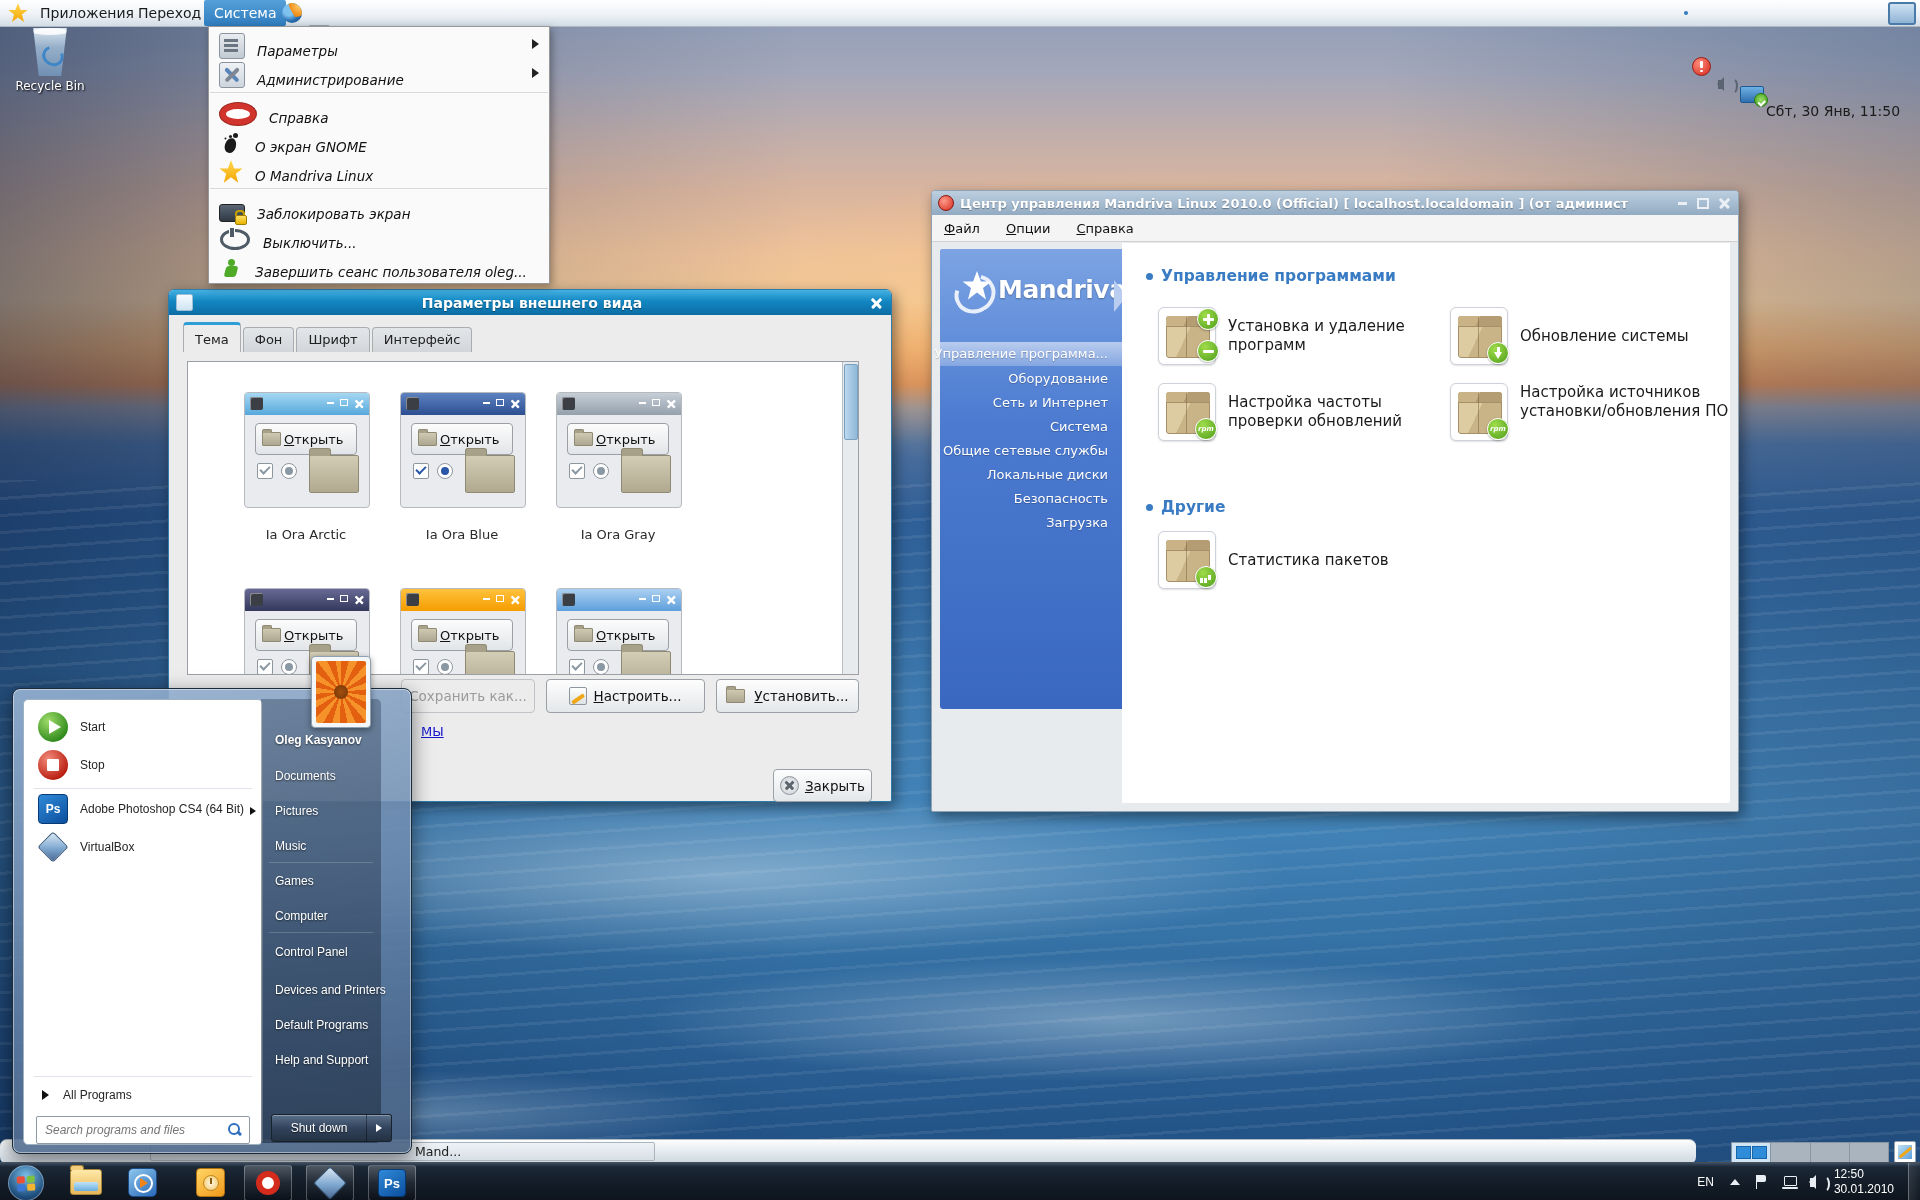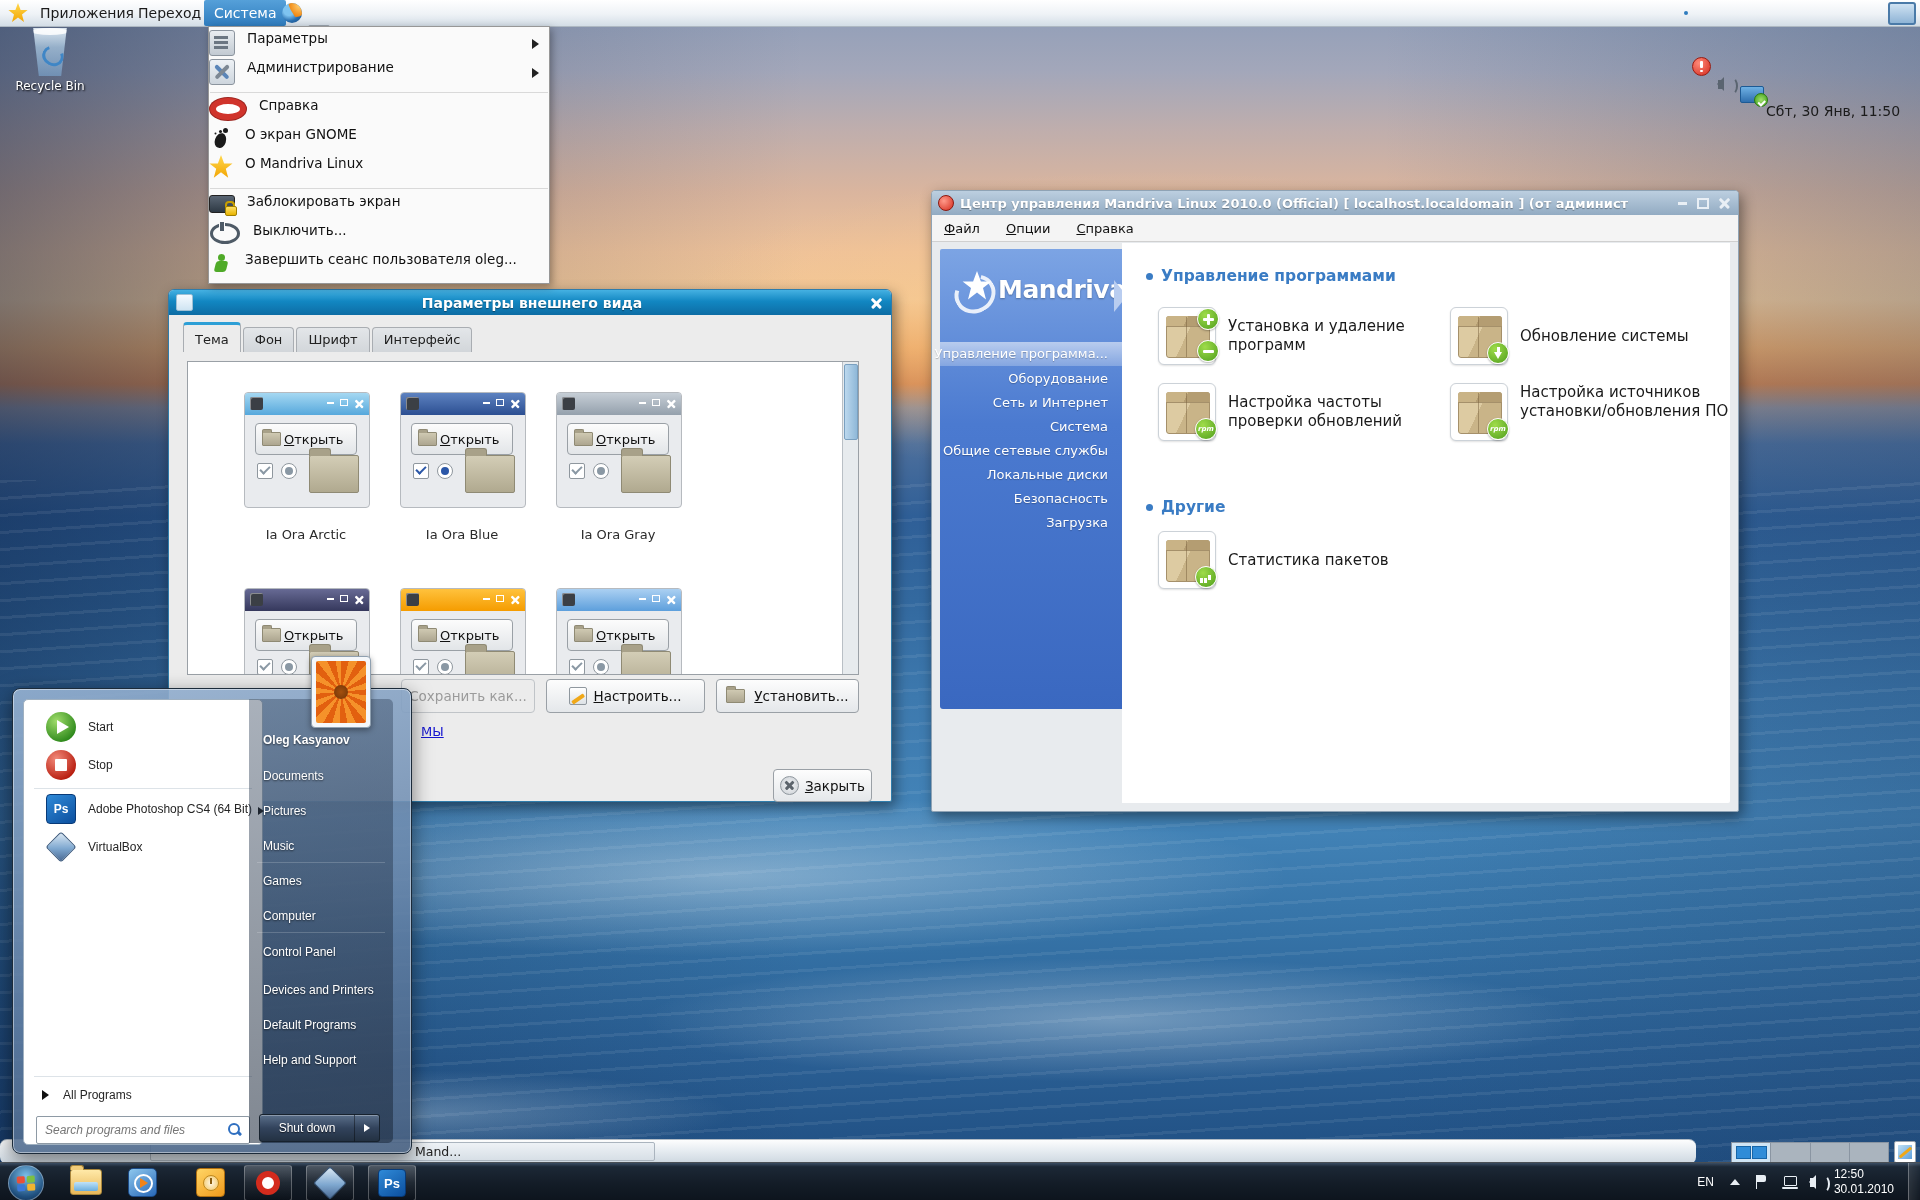--- a/index.html
+++ b/index.html
@@ -50,21 +50,21 @@
   .netok-ico{width:22px;height:15px;background:linear-gradient(#6fb1e4,#2f6fae);border:1px solid #1d5档;border:1px solid #1d5a94;border-radius:2px;position:relative;}
   .netok-ico::after{content:"";position:absolute;right:-5px;bottom:-5px;width:12px;height:12px;border-radius:50%;background:radial-gradient(#9fe06a,#3f9e1a);border:1px solid #2b7a10;}
   .netok-ico::before{content:"";position:absolute;right:-2px;bottom:-2px;width:5px;height:2.5px;border-left:2px solid #fff;border-bottom:2px solid #fff;transform:rotate(-45deg);z-index:1;}
   .drawer-ico{width:24px;height:19px;background:linear-gradient(#cfe2f2,#8fb4d6);border:2px solid #4a7aa8;border-radius:3px;}
   .tp-clock{font-size:14px;color:#1b1b1b;line-height:26px;}
   .blue-dot{width:4px;height:4px;border-radius:50%;background:#2f7cbe;}
 
   
   .sys-menu{left:208px;top:26px;width:340px;z-index:41;background:#fafafa;border:1px solid #979797;
     box-shadow:2px 3px 8px rgba(0,0,0,.35);padding:3px 0;}
-  .sm-item{position:relative;height:29px;display:flex;align-items:flex-start;padding-left:0;}
+  .sm-item{position:relative;height:29px;display:flex;align-items:flex-end;padding-left:10px;font-style:italic;}
   .sm-item .lbl{margin-left:12px;font-size:13.5px;color:#111;}
   .sm-sep{height:1px;background:#d9d9d9;margin:4px 1px;}
   .sm-arrow{position:absolute;right:10px;top:9px;border-top:5.5px solid transparent;border-bottom:5.5px solid transparent;border-left:7px solid #222;}
   .mi{width:24px;height:24px;flex:0 0 24px;position:relative;}
   .mi-prefs{background:linear-gradient(#e9edf1,#c2cad2);border:1px solid #8b949e;border-radius:3px;}
   .mi-prefs::after{content:"";position:absolute;left:4px;top:5px;width:14px;height:3px;background:#6b7682;box-shadow:0 5px 0 #6b7682,0 10px 0 #6b7682;}
   .mi-admin{background:linear-gradient(#eef2f6,#cdd5dd);border:1px solid #8b949e;border-radius:3px;}
   .mi-admin::before{content:"";position:absolute;left:3px;top:10px;width:18px;height:3.5px;background:#5a85b8;transform:rotate(45deg);border-radius:2px;}
   .mi-admin::after{content:"";position:absolute;left:3px;top:10px;width:18px;height:3.5px;background:#7d8894;transform:rotate(-45deg);border-radius:2px;}
   .mi-help{border-radius:50%;border:6px solid #d0342c;background:#fff;width:10px;height:10px;margin:1px;box-shadow:0 0 0 1px #9c241e;}
@@ -239,40 +239,40 @@
   .wnet::after{content:"";position:absolute;left:0;bottom:0;width:16px;height:2px;background:#e8eef4;border-radius:1px;}
   .tray-clock{text-align:left;font-size:12px;line-height:15px;margin-right:14px;}
   .sd-strip{position:absolute;right:0;top:0;width:11px;height:38px;border-left:1px solid rgba(255,255,255,.35);background:linear-gradient(90deg,rgba(255,255,255,.10),rgba(255,255,255,.02));}
 
   
   .startmenu{left:12px;top:688px;width:398px;height:464px;z-index:45;border-radius:8px;
     background:linear-gradient(165deg,rgba(150,178,210,.90),rgba(96,126,163,.88) 60%,rgba(70,95,128,.9));
     border:1px solid #1c2b3a;box-shadow:inset 0 0 0 1px rgba(255,255,255,.45),0 6px 20px rgba(0,0,0,.5);
     font-family:"Liberation Sans",sans-serif;}
   .sm-left{position:absolute;left:10px;top:10px;width:238px;height:444px;background:#fff;border:1px solid #9fb0c0;border-radius:5px;}
-  .sl-item{position:absolute;left:12px;width:238px;height:38px;display:flex;align-items:center;}
+  .sl-item{position:absolute;left:4px;width:238px;height:38px;display:flex;align-items:center;}
   .sl-item .ic{margin-left:8px;flex:0 0 34px;display:flex;justify-content:center;}
   .sl-item .lbl{margin-left:10px;font-size:12px;color:#252525;}
   .sl-sep{position:absolute;left:10px;right:10px;height:1px;background:#dde3e8;}
   .play-ico{width:30px;height:30px;border-radius:50%;background:radial-gradient(circle at 35% 30%,#9fdc6a,#2f8a1c 75%,#1c5c0e);position:relative;}
   .play-ico::after{content:"";position:absolute;left:11px;top:8px;border-left:12px solid #fff;border-top:7px solid transparent;border-bottom:7px solid transparent;}
   .stop-ico{width:30px;height:30px;border-radius:50%;background:radial-gradient(circle at 35% 30%,#f28a7a,#b81e10 75%,#801208);position:relative;}
   .stop-ico::after{content:"";position:absolute;left:9px;top:9px;width:12px;height:12px;background:#fff;border-radius:1px;}
   .ps-ico.small{width:28px;height:28px;font-size:12px;}
   .vbox-ico.small{width:20px;height:20px;margin:4px;}
   .subarrow{position:absolute;right:10px;top:15px;border-left:6px solid #111;border-top:4.5px solid transparent;border-bottom:4.5px solid transparent;}
   .allprog{position:absolute;left:0;top:382px;width:238px;height:26px;display:flex;align-items:center;}
   .allprog .tri{margin-left:18px;border-left:7px solid #111;border-top:5px solid transparent;border-bottom:5px solid transparent;}
   .allprog .lbl{margin-left:14px;font-size:12px;color:#252525;}
   .searchbox{position:absolute;left:12px;top:416px;width:212px;height:26px;background:#fff;border:1px solid #8e9aa5;border-radius:2px;display:flex;align-items:center;}
   .searchbox input{flex:1;border:none;outline:none;margin-left:6px;font-size:12px;font-style:italic;color:#555;font-family:"Liberation Sans",sans-serif;background:transparent;}
   .mag{position:relative;width:16px;height:16px;margin-right:6px;}
   .mag::before{content:"";position:absolute;left:1px;top:1px;width:8px;height:8px;border:2.5px solid #2f6fc0;border-radius:50%;}
   .mag::after{content:"";position:absolute;left:10px;top:10px;width:5px;height:2.5px;background:#2f6fc0;transform:rotate(45deg);border-radius:1px;}
-  .sm-right{position:absolute;left:236px;top:10px;width:144px;height:444px;border-radius:0 5px 5px 0;
+  .sm-right{position:absolute;left:248px;top:10px;width:120px;height:444px;border-radius:0 5px 5px 0;
     background:linear-gradient(180deg,rgba(50,68,92,.42),rgba(25,38,56,.55));}
   .sr-item{position:absolute;left:14px;font-size:12px;color:#fff;text-shadow:0 1px 2px rgba(0,0,0,.6);white-space:nowrap;}
   .sr-item.b{font-weight:bold;}
   .sr-sep{position:absolute;left:8px;right:8px;height:1px;background:rgba(255,255,255,.18);}
   .shutdown{position:absolute;left:10px;top:415px;width:94px;height:26px;border-radius:3px 0 0 3px;
     background:linear-gradient(180deg,#5a6f8a,#32435c 50%,#233142);border:1px solid #17222e;
     box-shadow:inset 0 1px 0 rgba(255,255,255,.3);color:#fff;font-size:12px;display:flex;align-items:center;justify-content:center;text-shadow:0 1px 1px rgba(0,0,0,.6);}
   .shutdown-arrow{position:absolute;left:105px;top:415px;width:24px;height:26px;border-radius:0 3px 3px 0;
     background:linear-gradient(180deg,#5a6f8a,#32435c 50%,#233142);border:1px solid #17222e;border-left:1px solid rgba(0,0,0,.4);
     box-shadow:inset 0 1px 0 rgba(255,255,255,.3);display:flex;align-items:center;justify-content:center;}

